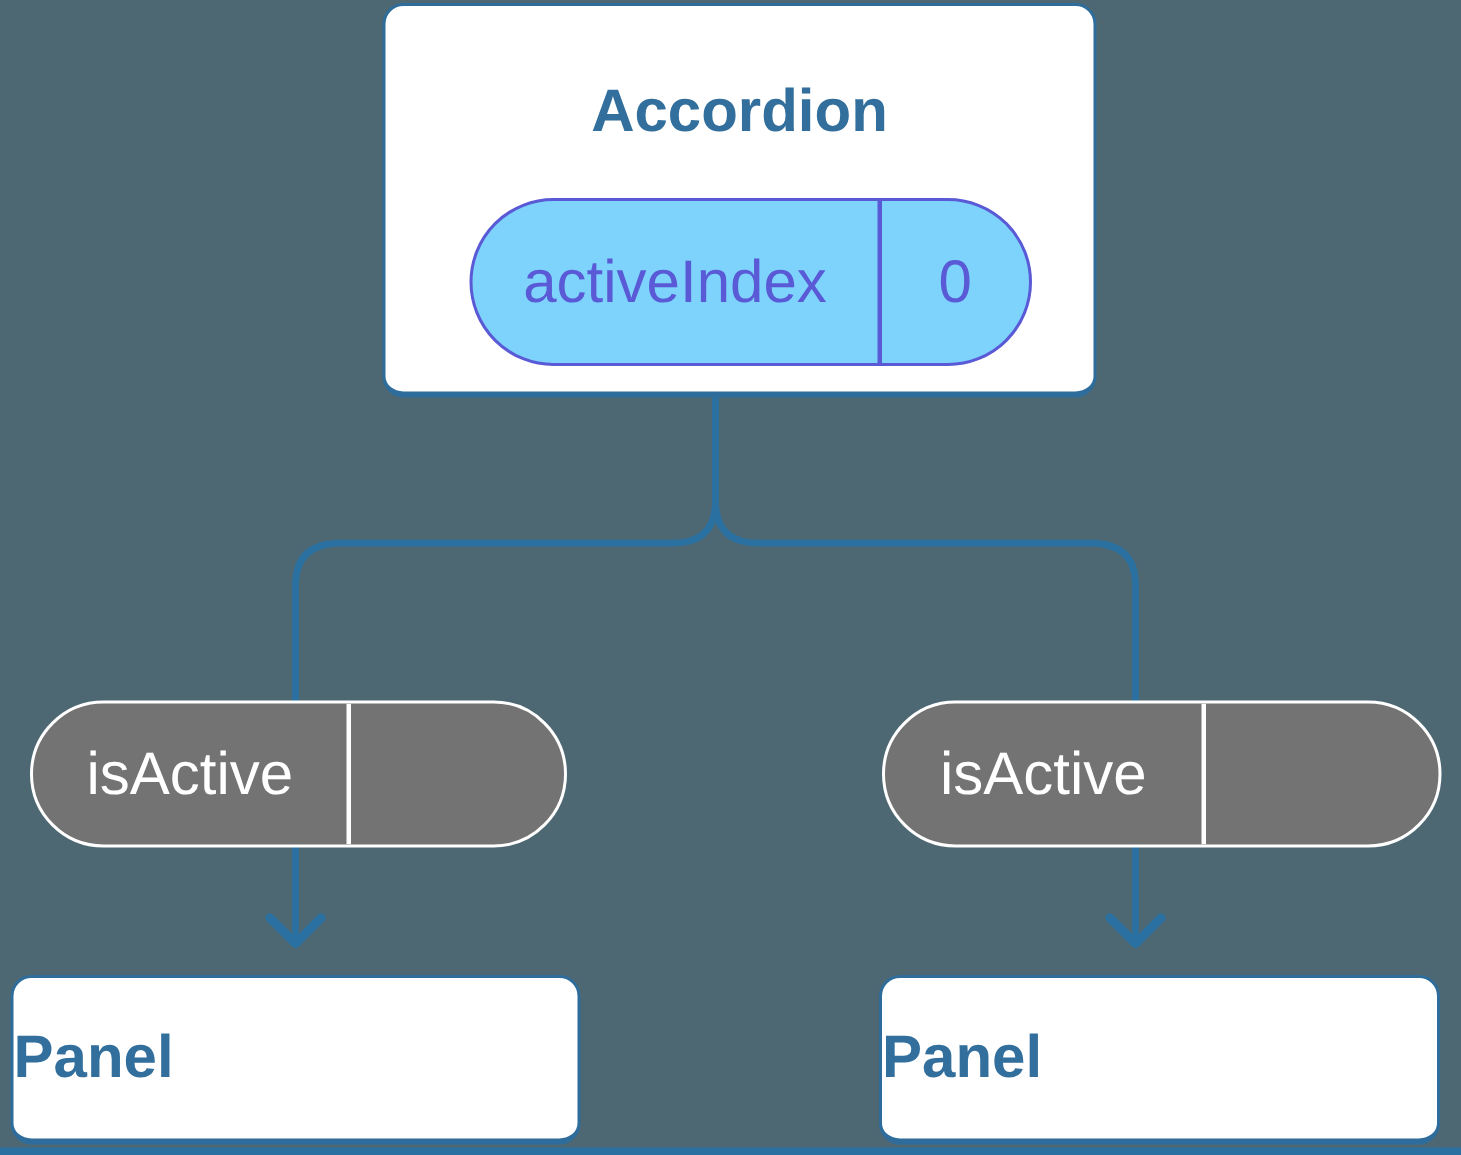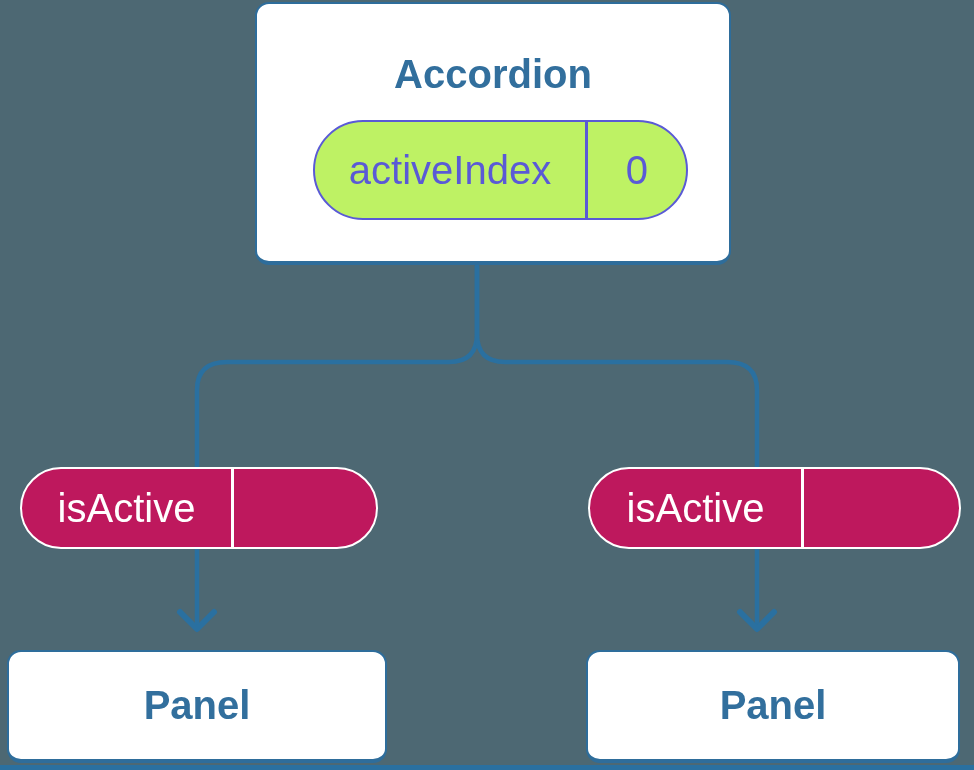--- a/index.html
+++ b/index.html
@@ -62,51 +62,50 @@
     justify-content: center;
     font-size: 40px;
     line-height: 1;
   }
   .pill .seg.label { flex: none; }
   .pill .seg.value { flex: 1; }
   .pill .divider { flex: none; width: 2.5px; }
 
   .state-pill {
     position: absolute;
-    top: 116px;
+    top: 128px;
     left: 56px;
     width: 375px;
-    height: 100px;
-    background: #bef264;
+    height: 112px;
+    background: #7dd3fc;
     border: 2.5px solid #5a5ad6;
   }
   .state-pill .seg { color: #5a5ad6; }
   .state-pill .seg.label { width: 270px; }
   .state-pill .divider { background: #5a5ad6; }
 
   .prop-pill {
     position: absolute;
     top: 467px;
-    height: 82px;
-    background: #be185d;
+    height: 98px;
+    background: #737373;
     border: 2px solid #ffffff;
   }
   .prop-pill .seg { color: #ffffff; }
   .prop-pill .divider { background: #ffffff; }
   .prop-pill.left { left: 20px; width: 358px; }
   .prop-pill.left .seg.label { width: 209px; }
   .prop-pill.right { left: 588px; width: 373px; }
   .prop-pill.right .seg.label { width: 211px; }
 
   .panel-card {
     top: 650px;
     height: 113px;
     display: flex;
     align-items: center;
-    justify-content: center;
   }
   .panel-card.left { left: 7px; width: 380px; }
   .panel-card.right { left: 586px; width: 374px; }
   .panel-title {
     font-size: 40px;
     font-weight: 600;
     color: #326f9d;
   }
 
   .bottom-bar {

